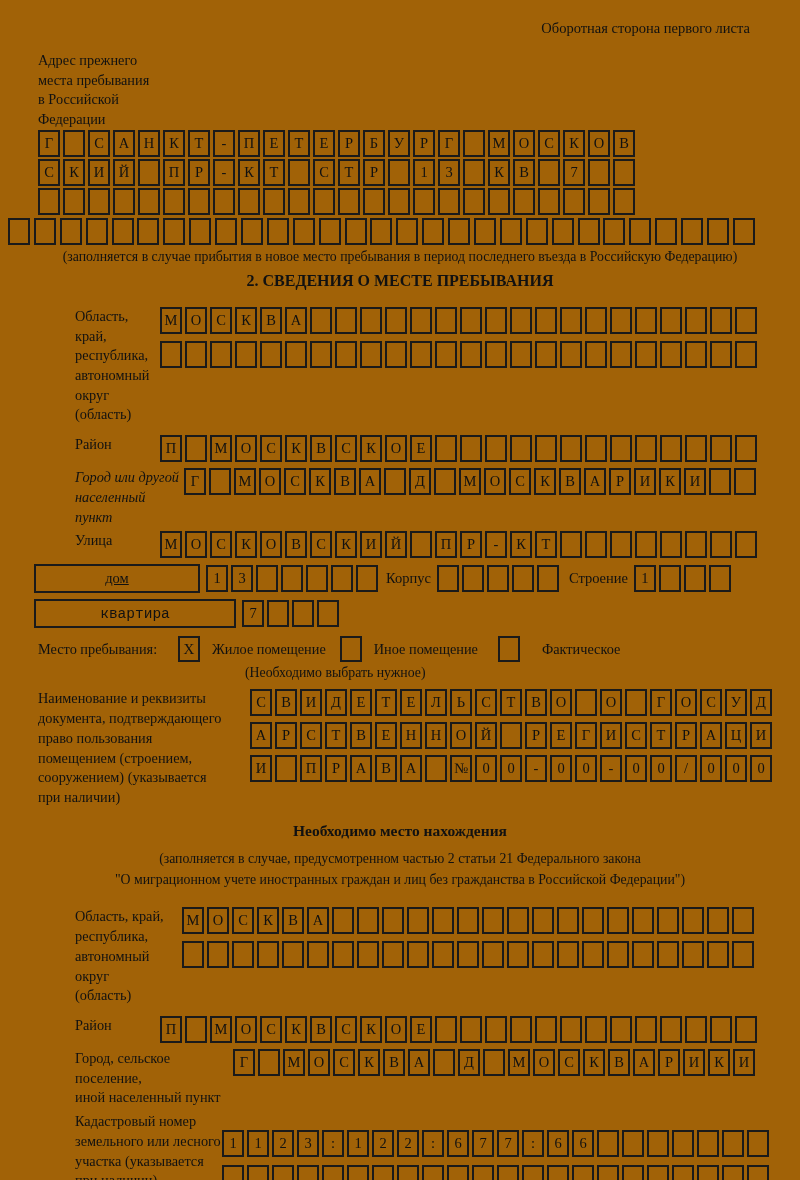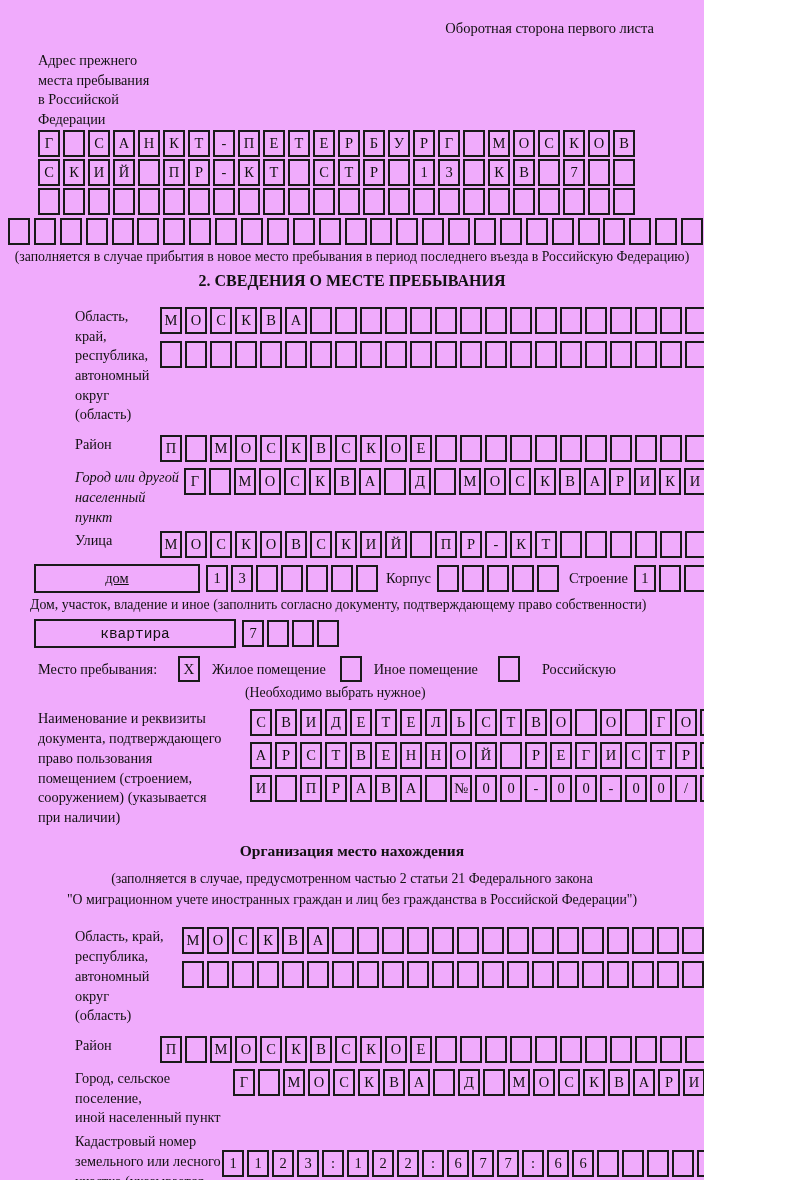--- a/index.html
+++ b/index.html
@@ -1,17 +1,17 @@
 <!DOCTYPE html>
 <html><head>
 <meta charset="utf-8">
 <style>
   html,body{margin:0;padding:0;background:#fff;}
   .page{
-    width:704px;height:1180px;background:#f0abfc;color:#111;
+    width:800px;height:1180px;background:#a16207;color:#111;
     font-family:"Liberation Serif","DejaVu Serif",serif;
     font-size:14.3px;overflow:hidden;position:relative;
   }
   .hdr-note{padding-top:20px;padding-right:50px;text-align:right;font-size:14.5px;}
   .lines{white-space:pre-line;}
   .lbl{line-height:1.38;flex:none;}
   .w142{width:142px;} .w85{width:85px;} .w109{width:109px;font-style:italic;} .w212{width:212px;}
   .w107{width:107px;} .w158{width:158px;} .w147{width:147px;}
   .frow{display:flex;align-items:flex-start;margin-left:75px;margin-top:17px;}
   .block1{margin:14px 0 0 38px;display:flex;align-items:flex-start;flex-direction:column;}
@@ -351,40 +351,39 @@
         <span class="cell"></span>
       </div>
     <span class="inline-lbl ml10 mr6">Строение</span>
     <div class="cellrow">
         <span class="cell">1</span>
         <span class="cell"></span>
         <span class="cell"></span>
         <span class="cell"></span>
       </div>
   </div>
-  <div class="caption note-ml">Дом, участок, владение и иное (заполнить согласно документу, подтверждающему право собственности)</div>
 
   <div class="house-row">
     <div class="bigbox w202">квартира</div>
     <div class="cellrow ml6">
         <span class="cell">7</span>
         <span class="cell"></span>
         <span class="cell"></span>
         <span class="cell"></span>
       </div>
   </div>
 
   <div class="stay-row">
     <span class="staylbl">Место пребывания:</span>
     <span class="chk">X</span>
     <span class="ml12">Жилое помещение</span>
     <span class="chk ml14"></span>
     <span class="ml12">Иное помещение</span>
     <span class="chk ml20"></span>
-    <span class="ml22">Российскую</span>
+    <span class="ml22">Фактическое</span>
   </div>
   <div class="caption stay-note">(Необходимо выбрать нужное)</div>
 
   <div class="doc-block">
     <div class="lbl lines w212">Наименование и реквизиты
 документа, подтверждающего
 право пользования
 помещением (строением,
 сооружением) (указывается
 при наличии)</div>
@@ -454,21 +453,21 @@
           <span class="cell">0</span>
           <span class="cell">0</span>
           <span class="cell">/</span>
           <span class="cell">0</span>
           <span class="cell">0</span>
           <span class="cell">0</span>
         </div>
     </div>
   </div>
 
-  <div class="h3">Организация место нахождения</div>
+  <div class="h3">Необходимо место нахождения</div>
   <div class="caption lines fact-note">(заполняется в случае, предусмотренном частью 2 статьи 21 Федерального закона
 "О миграционном учете иностранных граждан и лиц без гражданства в Российской Федерации")</div>
 
   <div class="frow">
     <div class="lbl lines w107">Область, край,
 республика,
 автономный округ
 (область)</div>
     <div class="cellcol gap7">
       <div class="cellrow">

